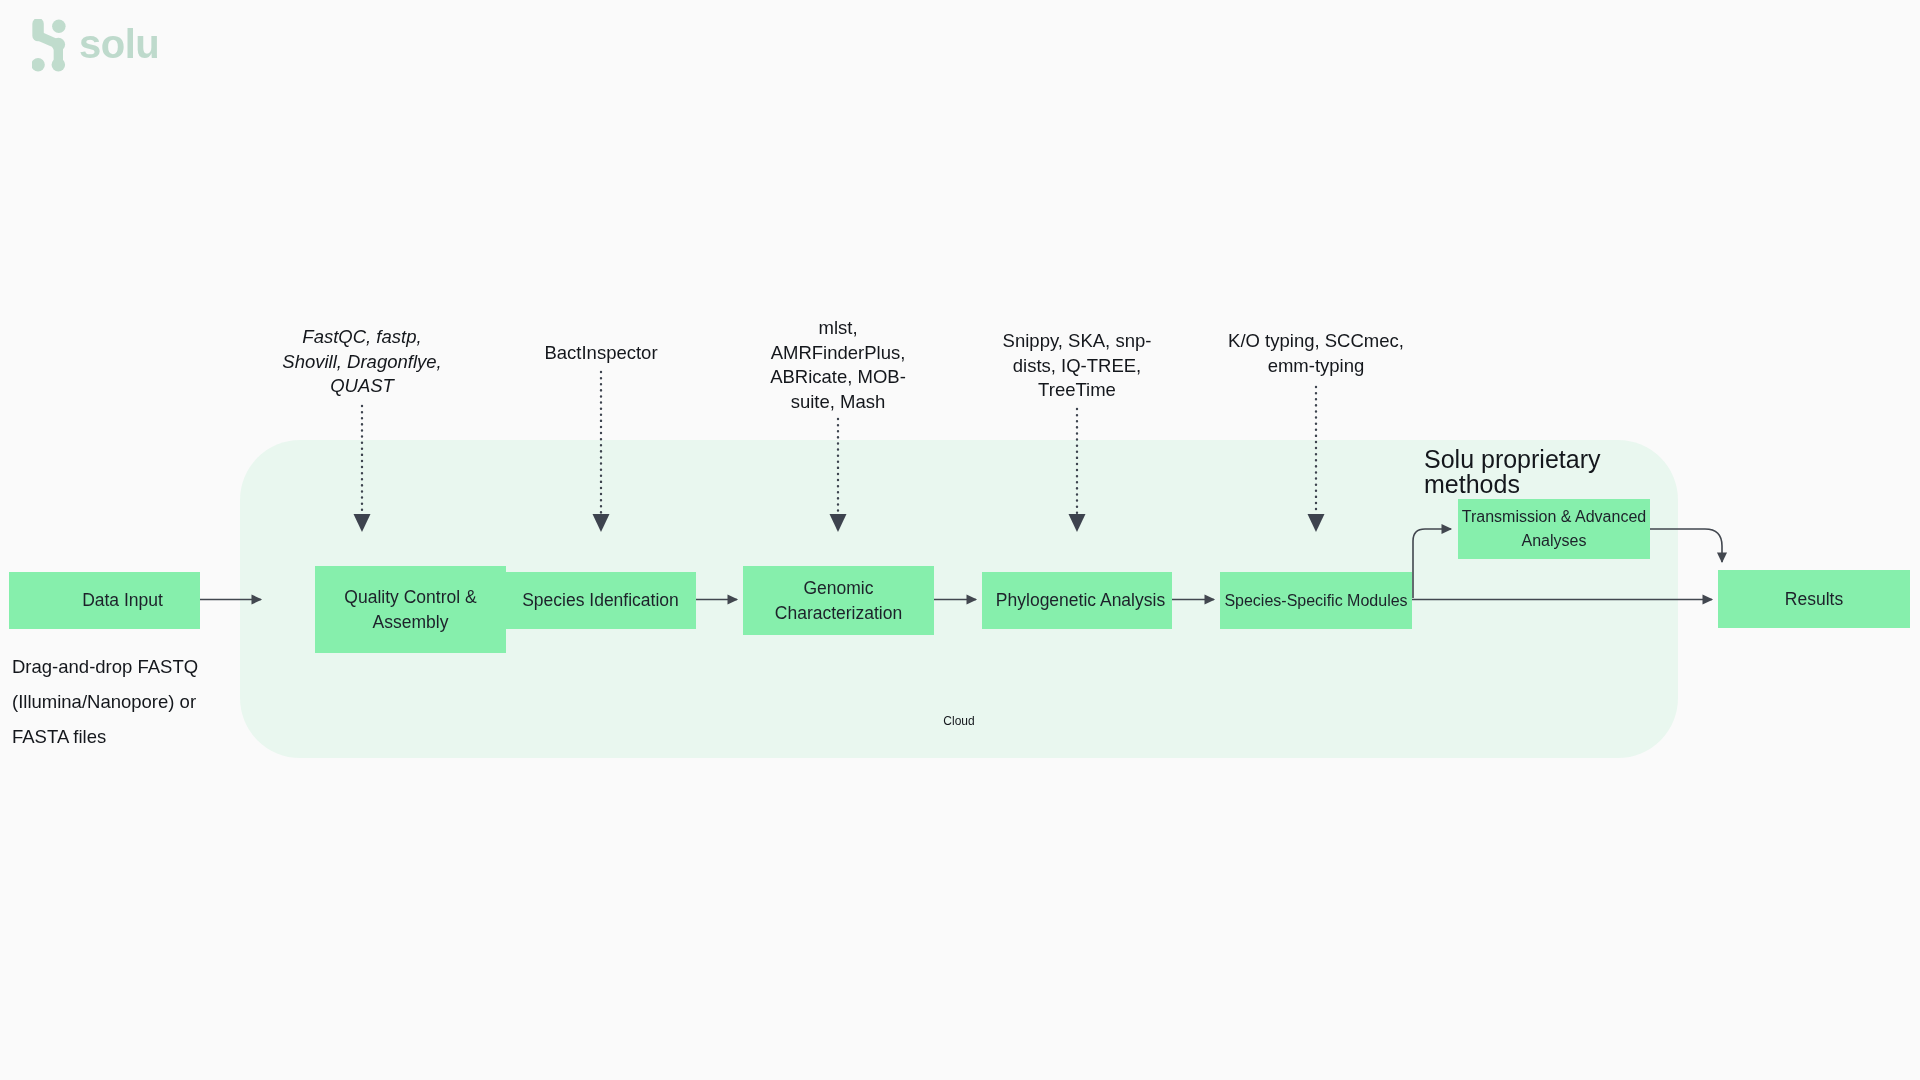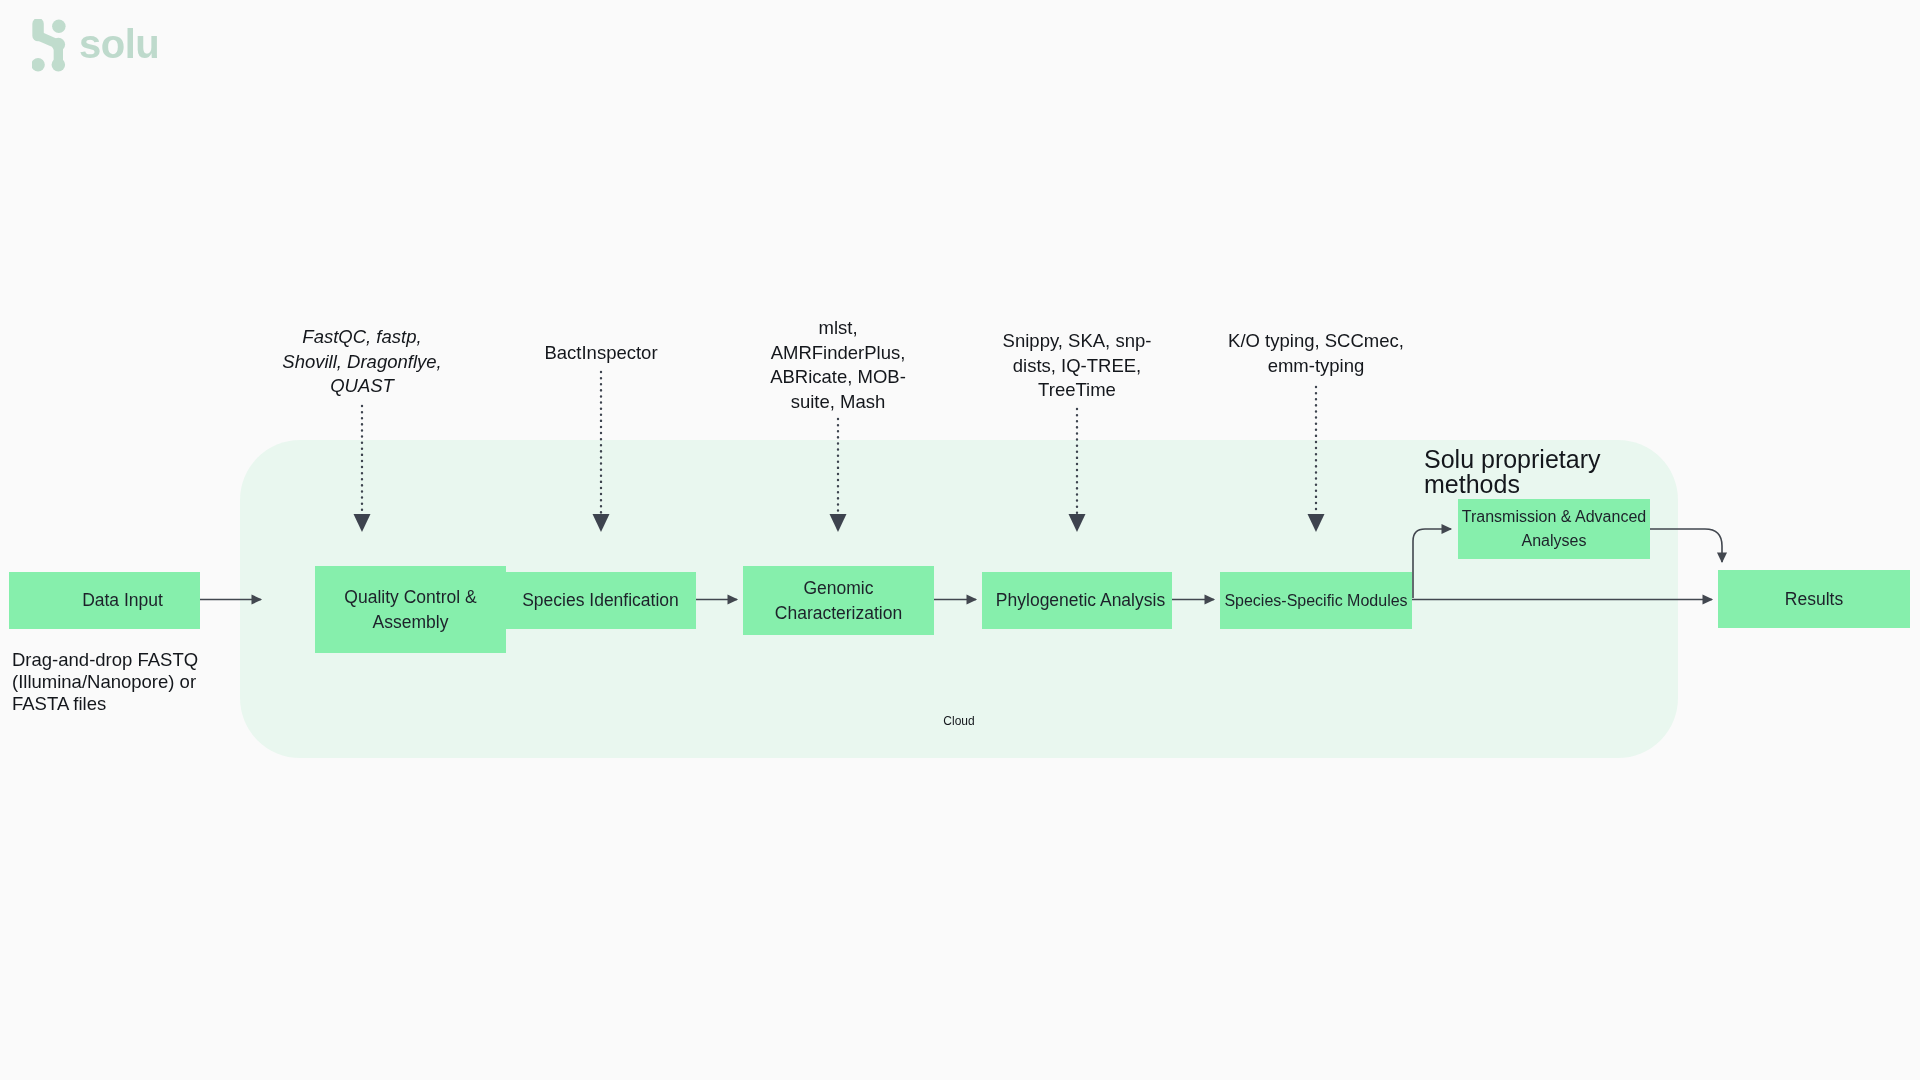--- a/index.html
+++ b/index.html
@@ -68,21 +68,21 @@
 
   .proprietary-label {
     position: absolute; left: 1424px; top: 447px; width: 260px;
     font-size: 25px; line-height: 25px;
     white-space: pre-line;
     color: #14171c;
   }
 
   .input-note {
     position: absolute; left: 12px; top: 649px; width: 240px;
-    font-size: 18.5px; line-height: 22px;
+    font-size: 18.5px; line-height: 35px;
     white-space: pre-line;
     color: #14171c;
   }
 
   svg.arrows { position: absolute; left: 0; top: 0; pointer-events: none; }
   svg.arrows line.solid, svg.arrows path.solid {
     stroke: #42474f; stroke-width: 1.6; fill: none;
   }
   svg.arrows line.dotted {
     stroke: #3d434e; stroke-width: 2.4;

